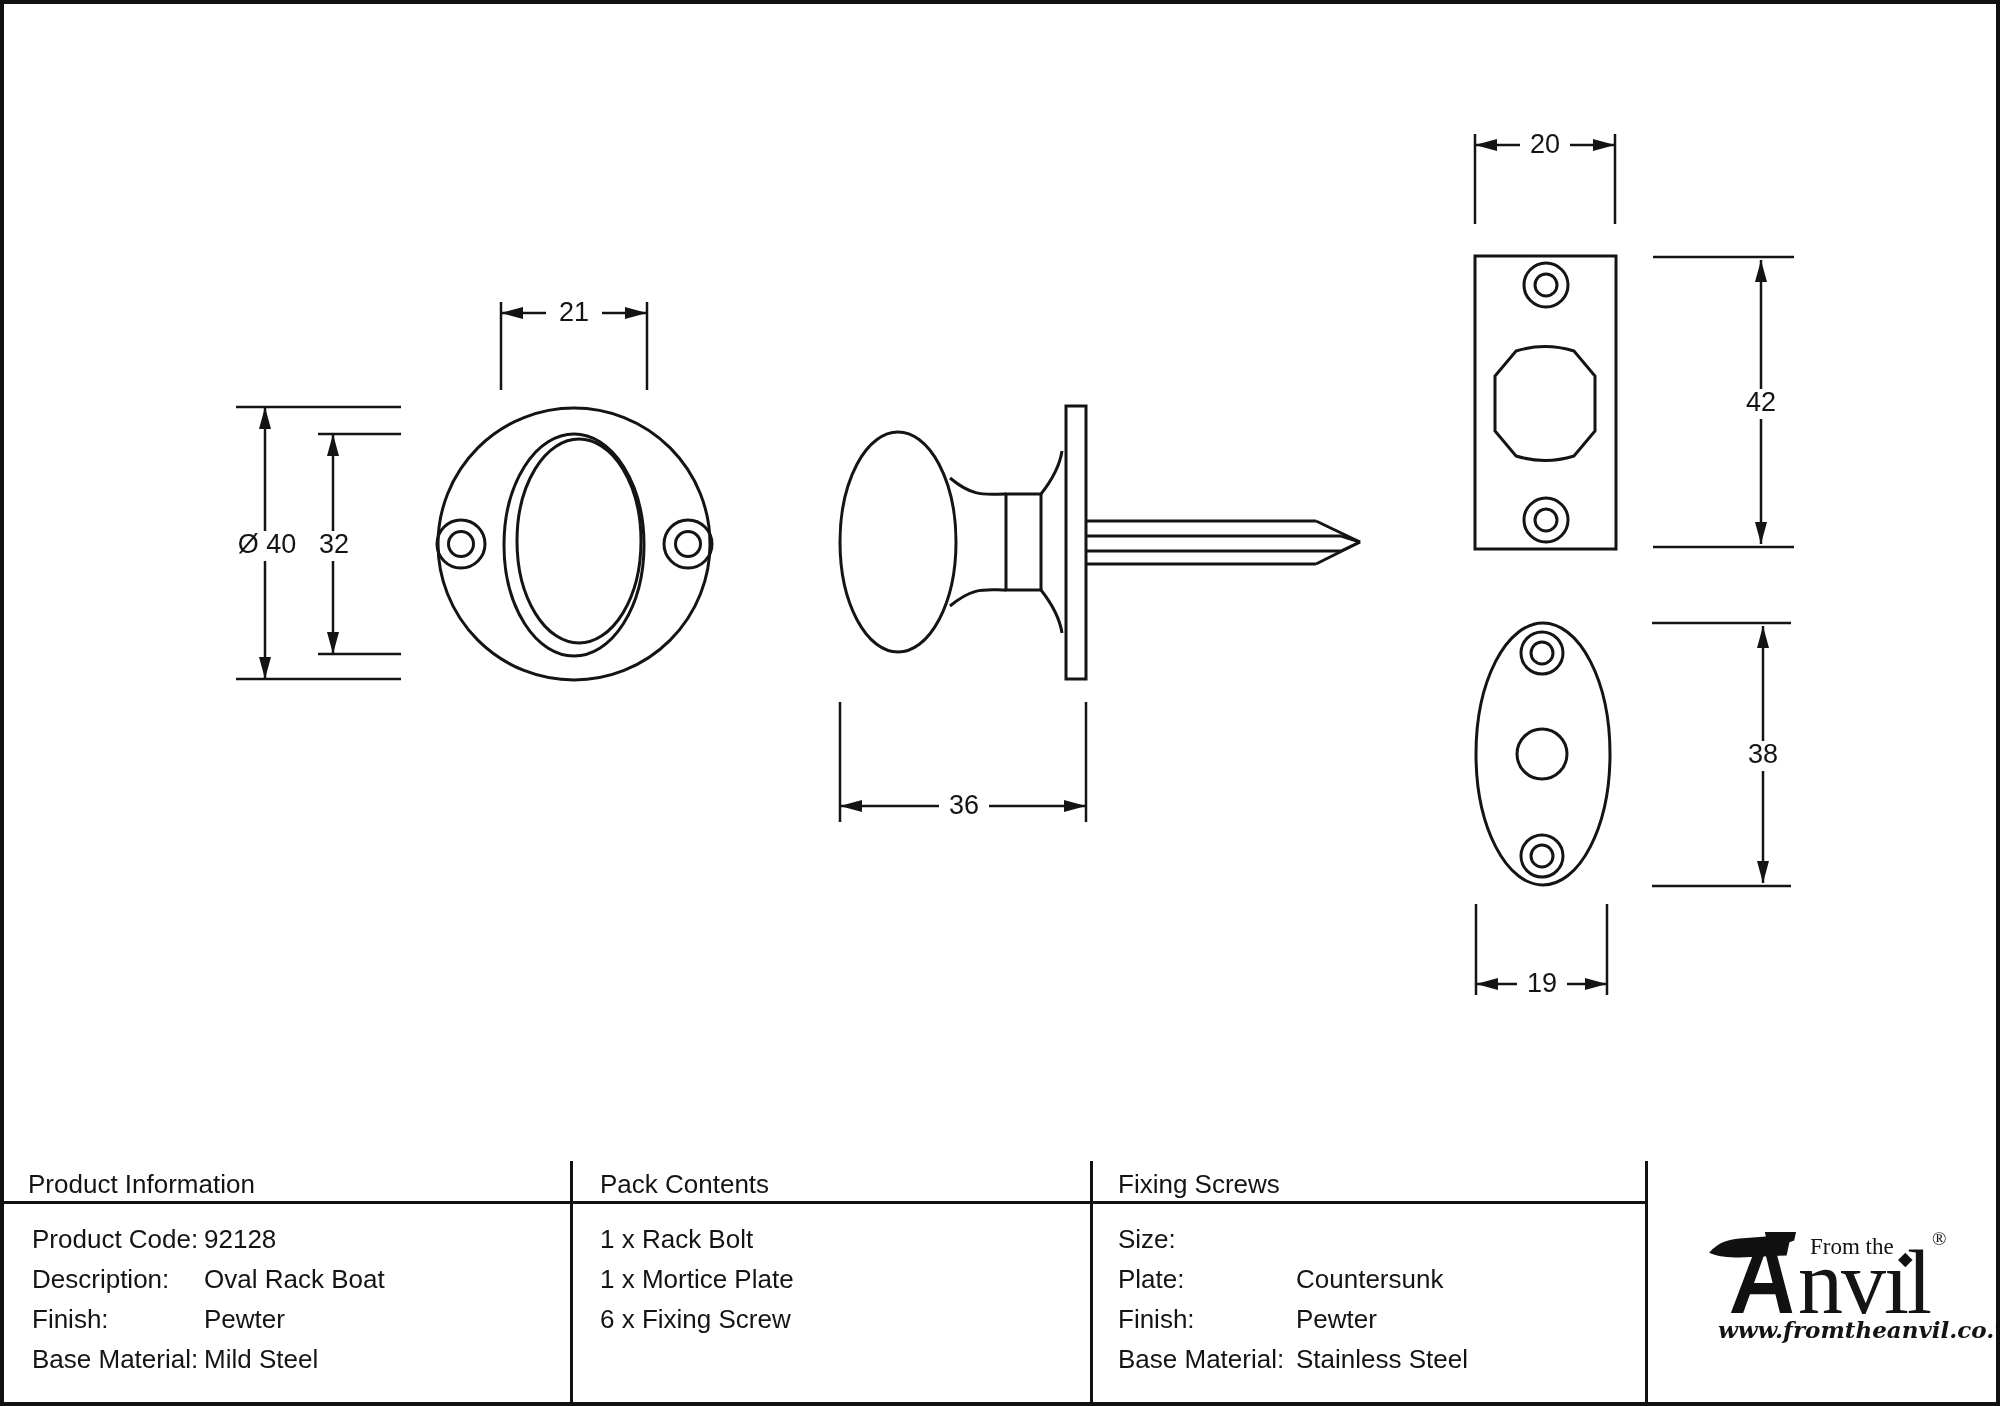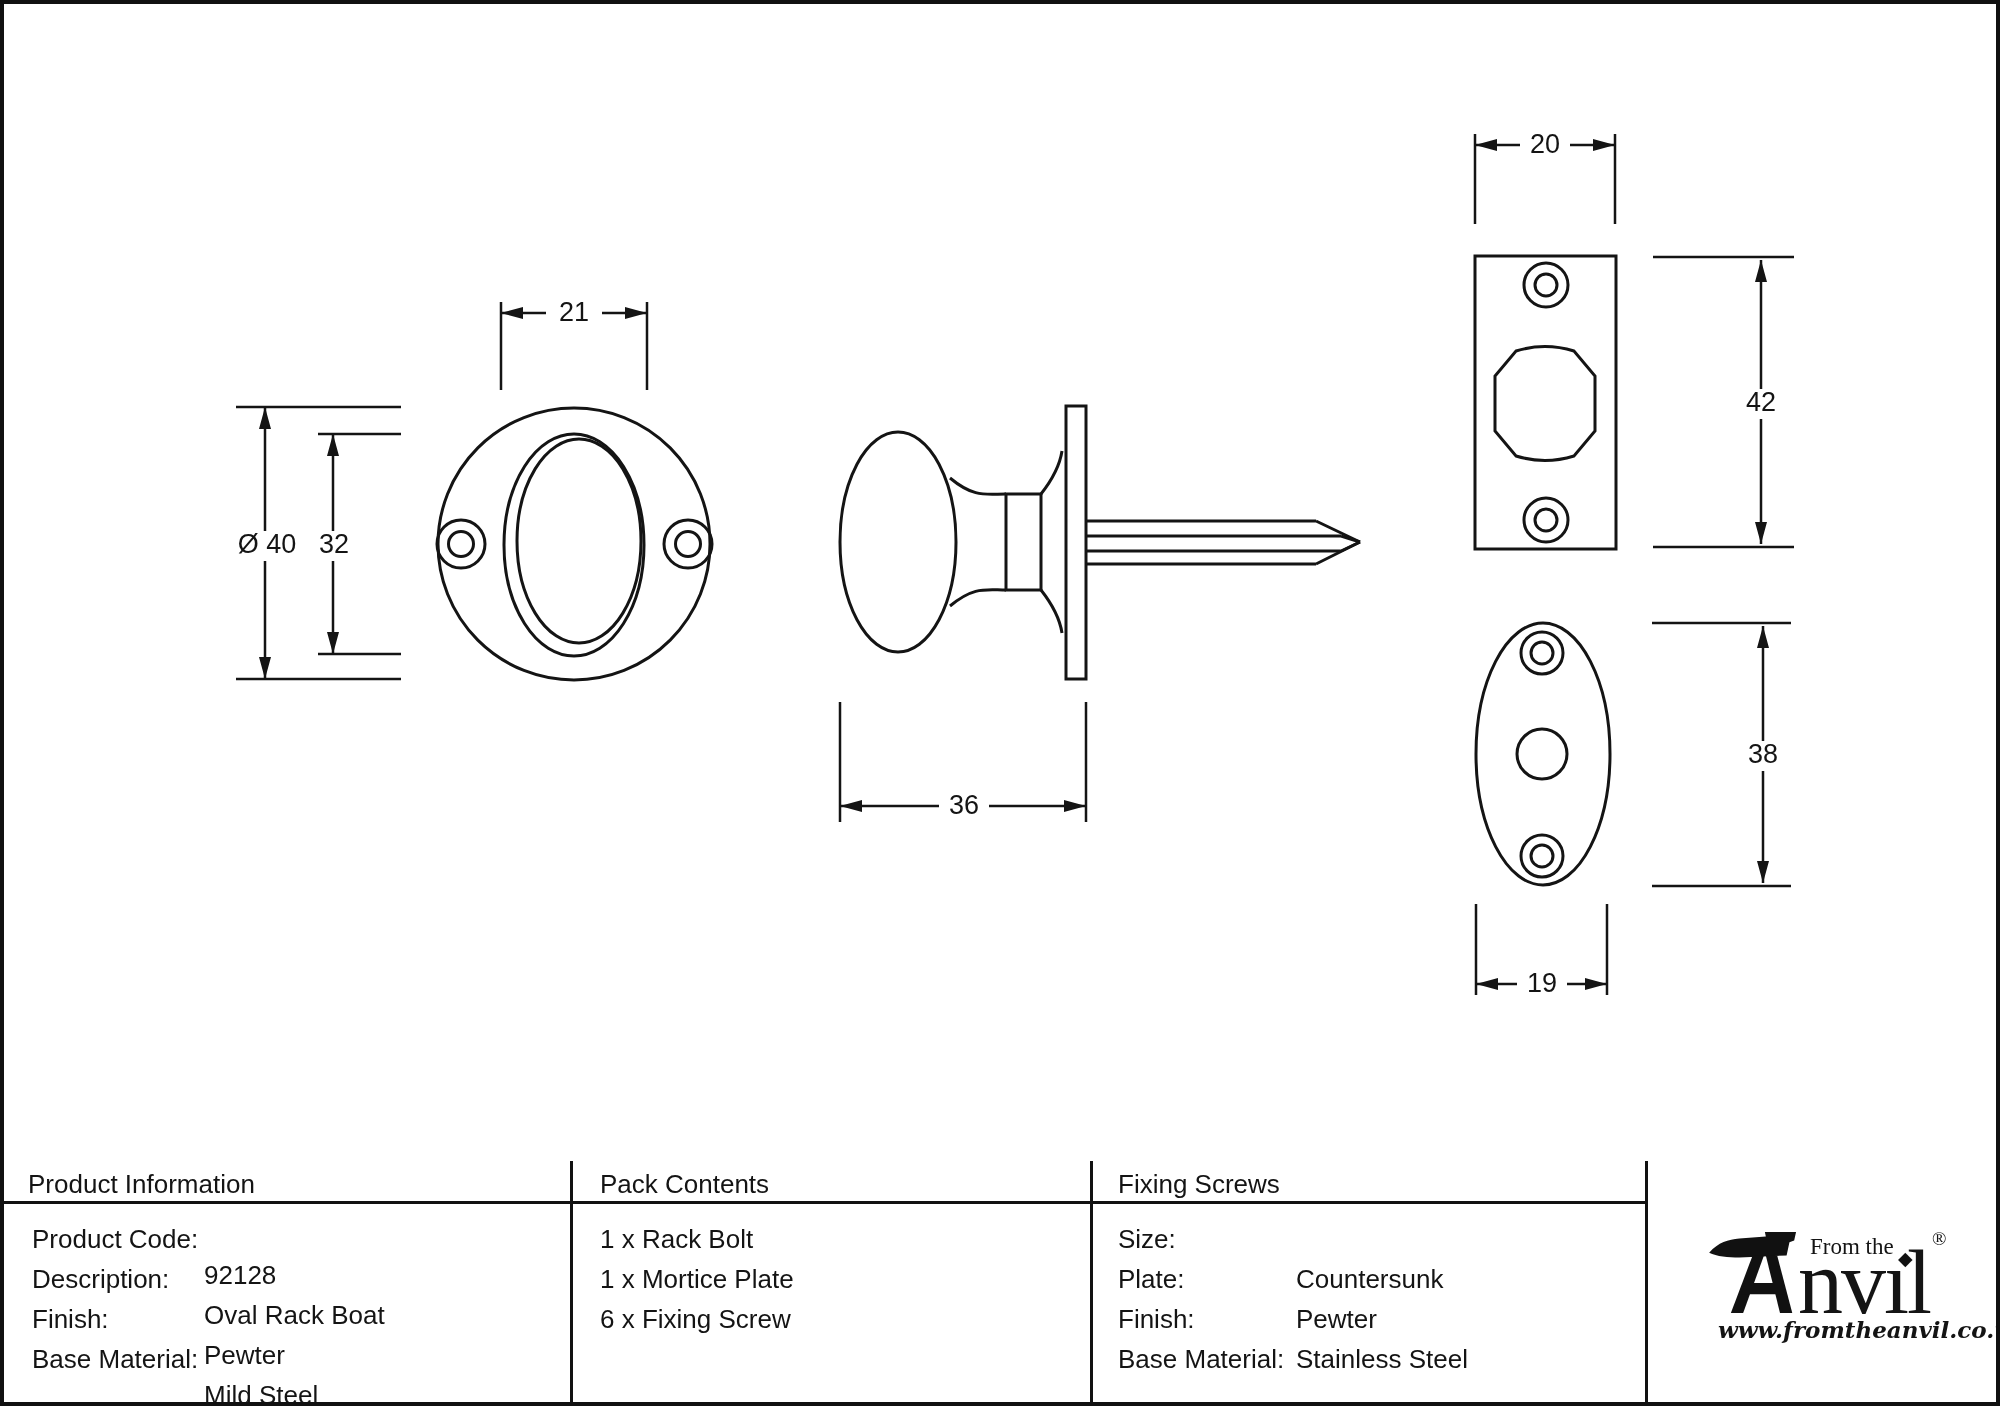--- a/index.html
+++ b/index.html
@@ -18,21 +18,21 @@
   }
   .vline { position:absolute; width:3px; background:#111; top:1157px; height:241px; }
   .v1 { left:566px; } .v2 { left:1086px; } .v3 { left:1641px; }
   .header-underline { position:absolute; left:0; top:1197px; width:1641px; height:3px; background:#111; }
 
   .cell-title { position:absolute; top:1165px; font-size:26px; }
   .t1 { left:24px; } .t2 { left:596px;text-align:center; } .t3 { left:1114px; }
 
   .trow { position:absolute; font-size:26px; line-height:34px; height:34px; }
   .r0 { top:1218px; } .r1 { top:1258px; } .r2 { top:1298px; } .r3 { top:1338px; }
-  .lab1 { left:28px; } .val1 { left:200px;margin-top:36px; }
+  .lab1 { left:28px; } .val1 { left:200px; }
   .item2 { left:596px; }
   .lab3 { left:1114px; } .val3 { left:1292px; }
 
   .logo-icon { position:absolute; left:1703px; top:1226px; }
   .logo-fromthe { position:absolute; left:1806px; top:1230px; font-family:"Liberation Serif", serif; font-size:23px; }
   .logo-reg { position:absolute; left:1928px; top:1224px; font-family:"Liberation Serif", serif; font-size:19px; }
   .logo-nvil { position:absolute; left:1794px; top:1234px; font-family:"Liberation Serif", serif; font-size:90px; line-height:1; letter-spacing:-2px; }
   .logo-idot { position:absolute; left:1894px; top:1243px; font-size:19px; color:#111; }
   .logo-site { position:absolute; left:1714px; top:1312px; font-family:"DejaVu Serif", serif; font-style:italic; font-weight:bold; font-size:23px; letter-spacing:0px; }
 </style>

